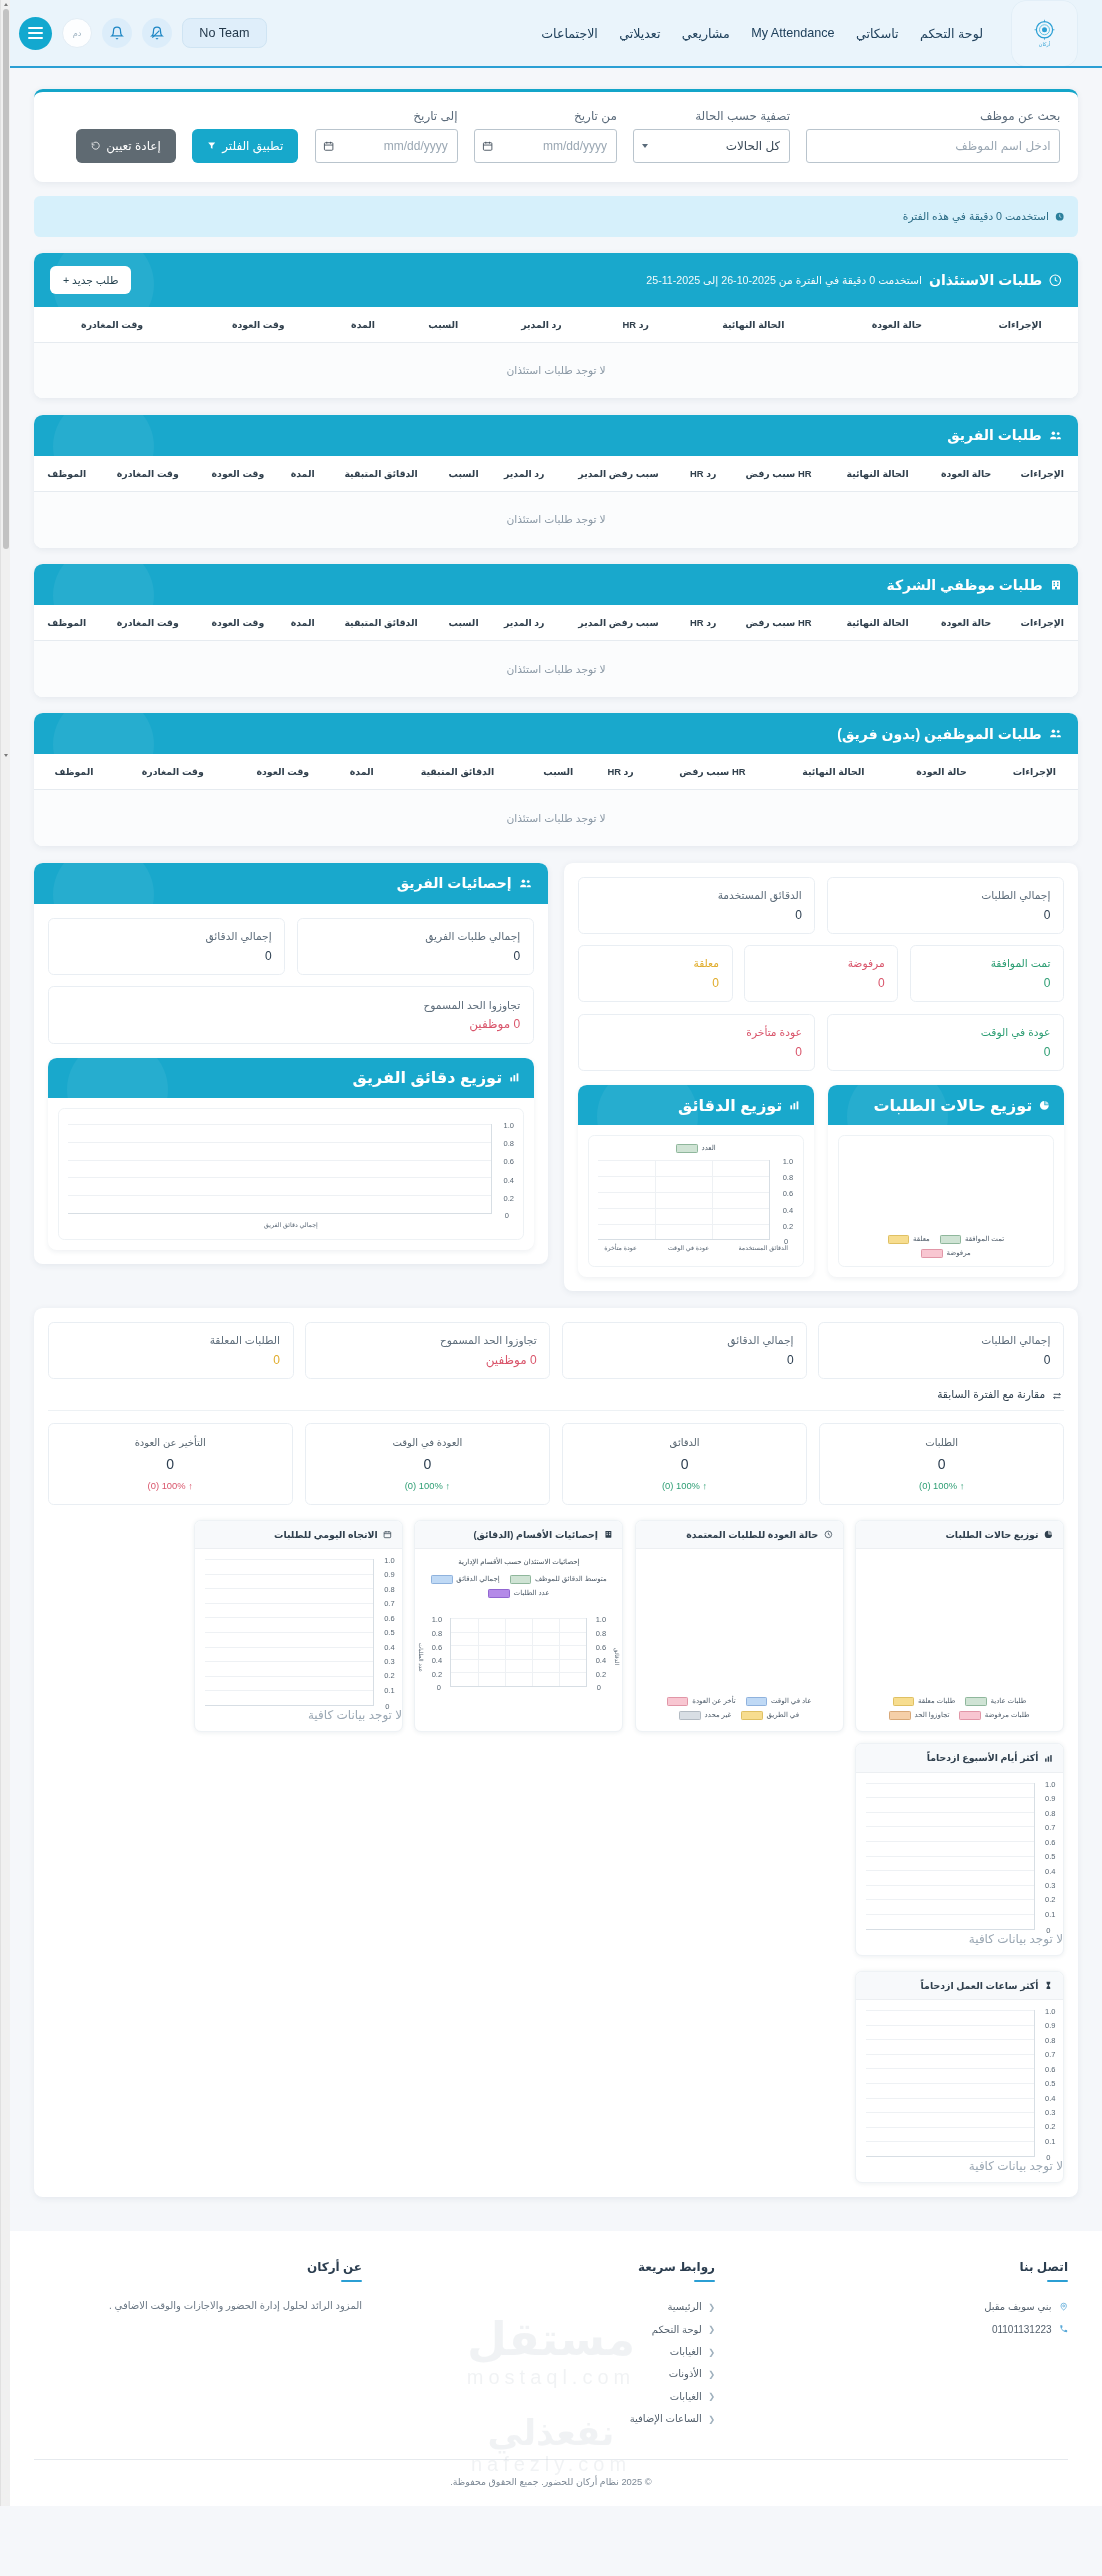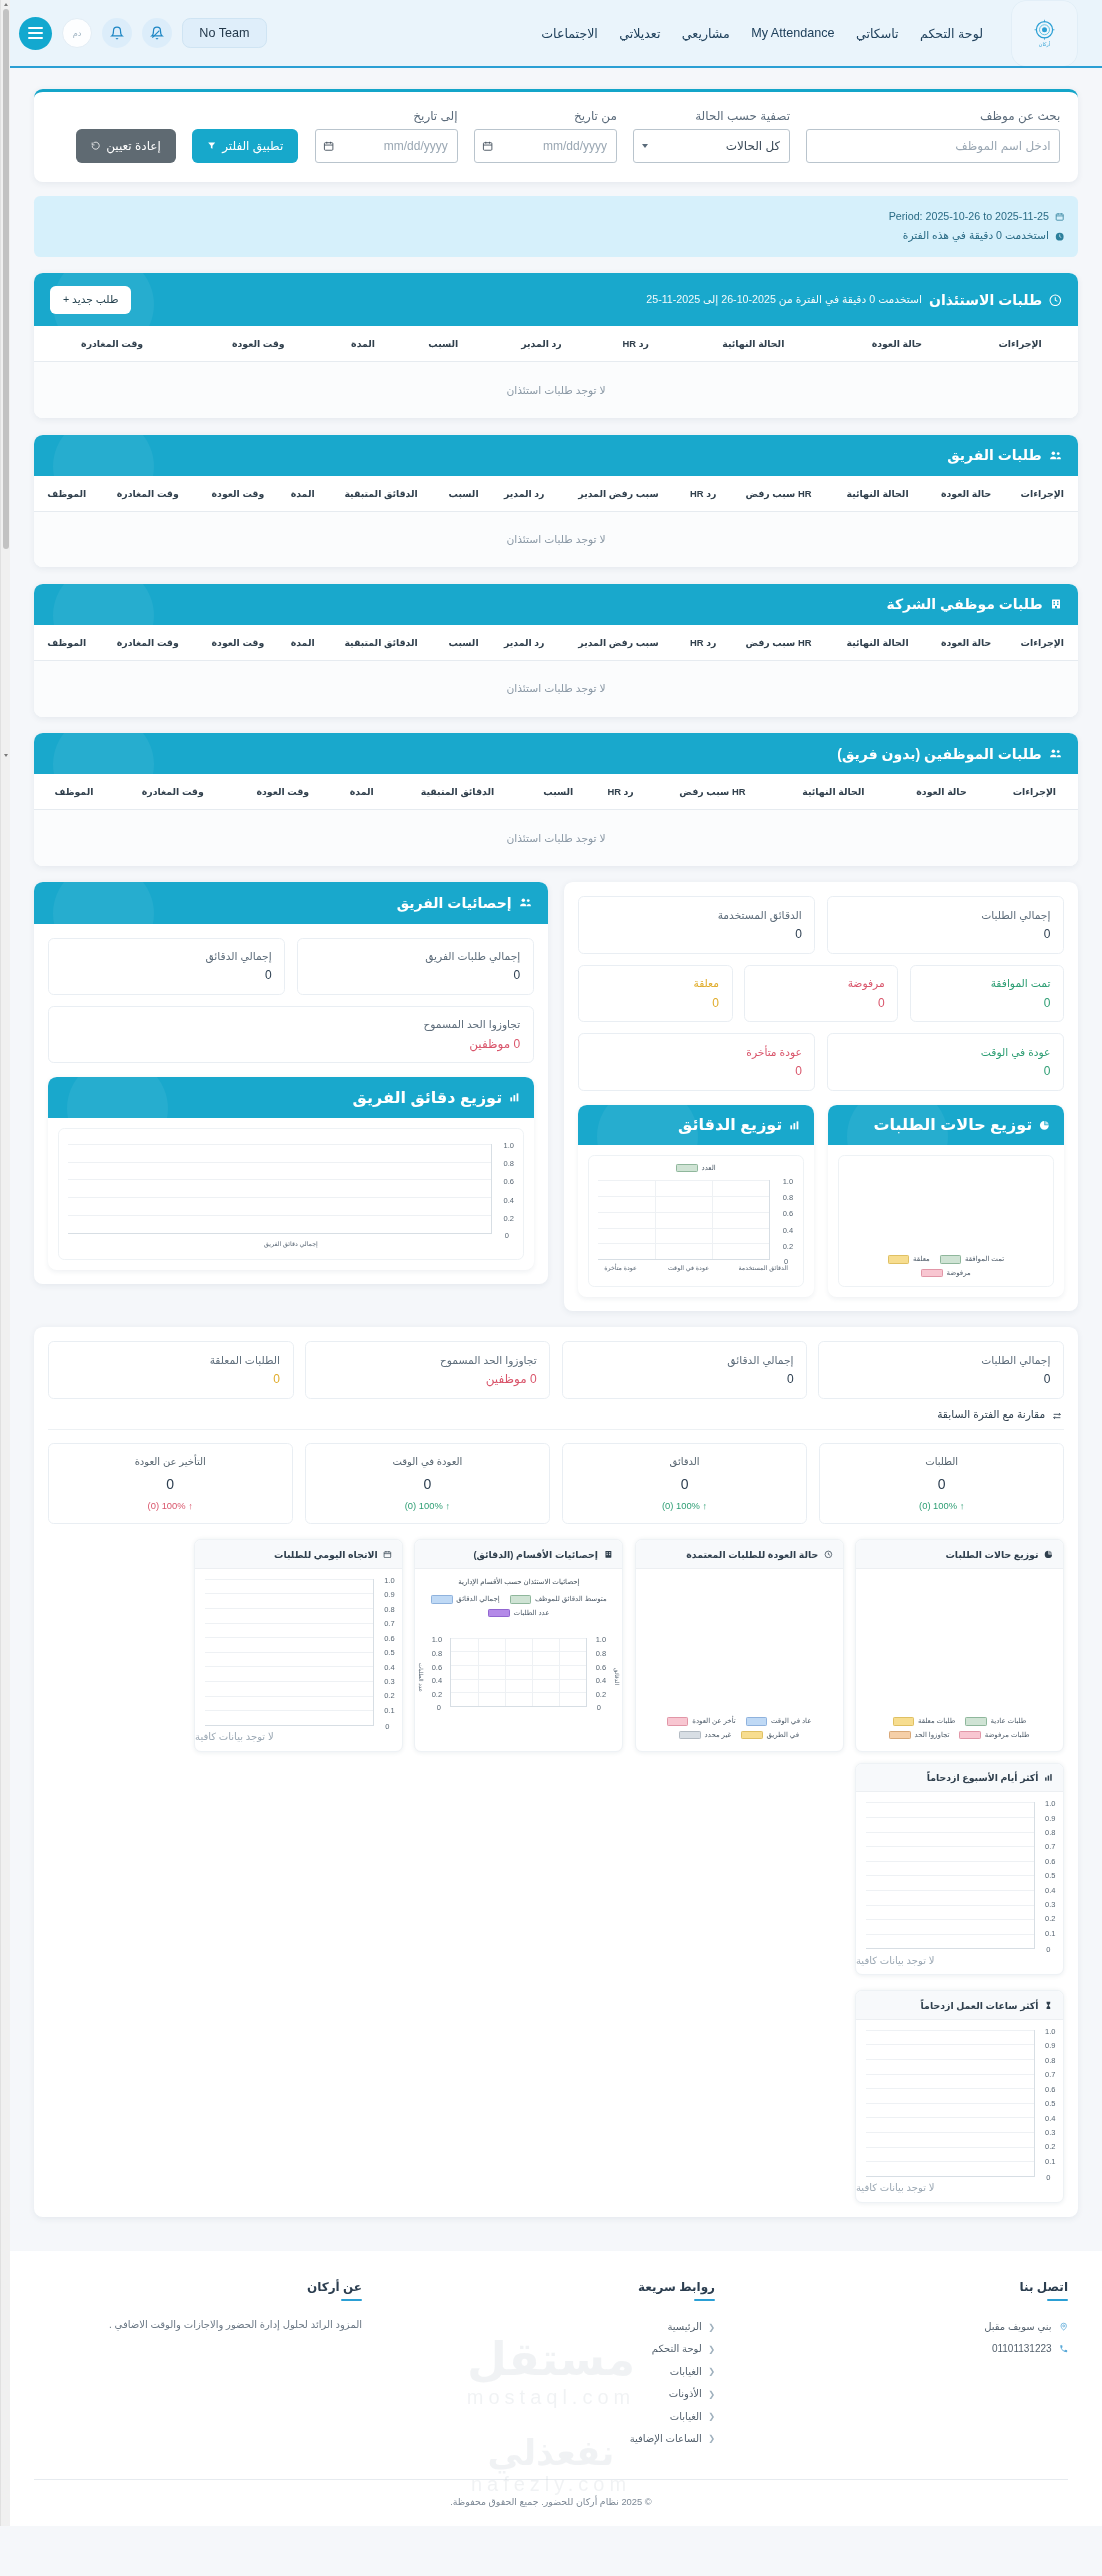--- a/index.html
+++ b/index.html
@@ -172,21 +172,21 @@
   .legend.top{top:7.5px;}
   .lg{display:flex;align-items:center;gap:3.8px;font-size:7px;color:#4a5866;direction:rtl;}
   .sw{width:21.4px;height:8.8px;border-radius:1.3px;display:block;}
   .axis{position:absolute;font-size:7.5px;color:#586673;font-family:"Liberation Sans",sans-serif;}
   .plot{position:absolute;border-right:0.6px solid #d7dee4;border-bottom:0.6px solid #d7dee4;}
   .gl{position:absolute;left:0;right:0;height:0.6px;background:#eef1f4;}
   .gv{position:absolute;top:0;bottom:0;width:0.6px;background:#eef1f4;}
   .xlab{position:absolute;font-size:6.3px;color:#5a6775;white-space:nowrap;}
   .nodata{
     position:absolute;left:0;right:0;top:50%;transform:translateY(-50%);
-    text-align:left;font-size:10px;color:#9aa7b3;
+    text-align:right;font-size:12px;color:#9aa7b3;
   }
 
   
   .cmp-title{display:flex;align-items:flex-end;gap:6.3px;font-size:10.7px;color:#2f3f4d;
     padding:5px 2.5px 8.8px;border-bottom:0.6px solid #edf1f4;margin-top:3.8px;}
   .cmp-grid{display:flex;gap:12.6px;margin-top:12.6px;}
   .cmp-box{
     flex:1;border:0.6px solid #e9eef3;border-radius:5.7px;padding:12.6px;text-align:center;background:#fff;
   }
   .cmp-box .k{font-size:10px;color:#56646f;margin-bottom:8.8px;}
@@ -336,29 +336,20 @@
       <button class="btn btn-reset">
         <span>إعادة تعيين</span>
         <svg width="9.4" height="9.4" viewBox="0 0 24 24" fill="none" stroke="#fff" stroke-width="2">
           <path d="M3 12a9 9 0 1 0 3-6.7"></path>
             <polyline points="3,4 3,10 9,10"></polyline>
         </svg>
       </button>
     </div>
 
     <div class="period">
-      <div class="ln">
-        <svg width="9.4" height="9.4" viewBox="0 0 24 24" fill="none" stroke="#2b7f9b" stroke-width="2">
-          <rect x="3" y="5" width="18" height="16" rx="2"></rect>
-            <line x1="3" y1="10" x2="21" y2="10"></line>
-          <line x1="8" y1="3" x2="8" y2="7"></line>
-            <line x1="16" y1="3" x2="16" y2="7"></line>
-        </svg>
-        <span>Period: 2025-10-26 to 2025-11-25</span>
-      </div>
       <div class="ln">
         <svg width="9.4" height="9.4" viewBox="0 0 24 24" fill="#2b7f9b">
           <circle cx="12" cy="12" r="10"></circle>
             <polyline points="12,6 12,12 16,14" stroke="#d6f0fb" stroke-width="2" fill="none"></polyline>
         </svg>
         <span>استخدمت 0 دقيقة في هذه الفترة</span>
       </div>
     </div>
 
     <div class="card">

